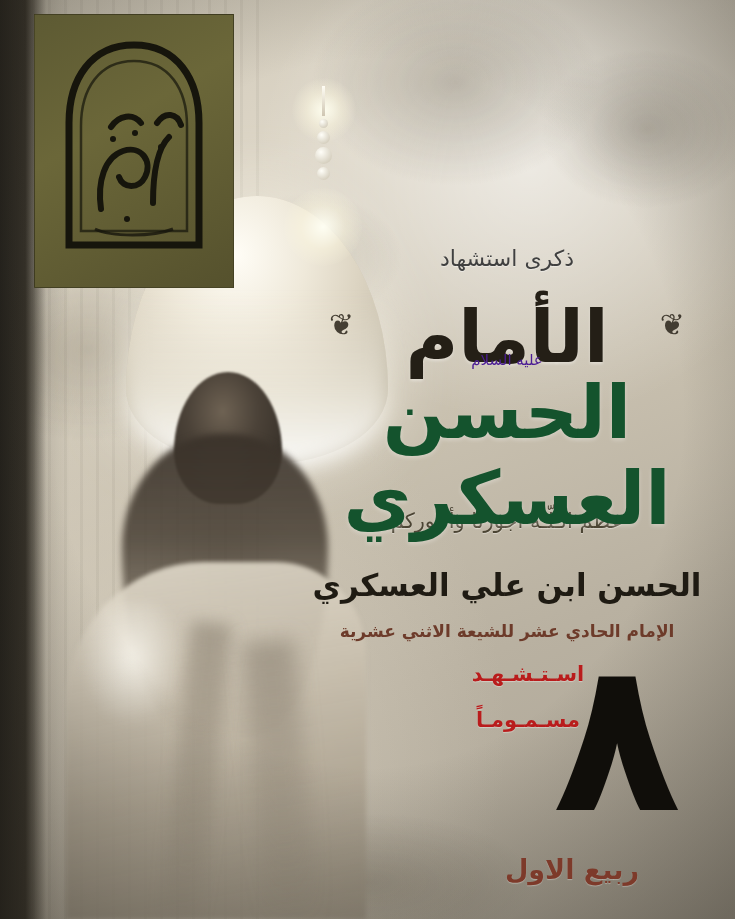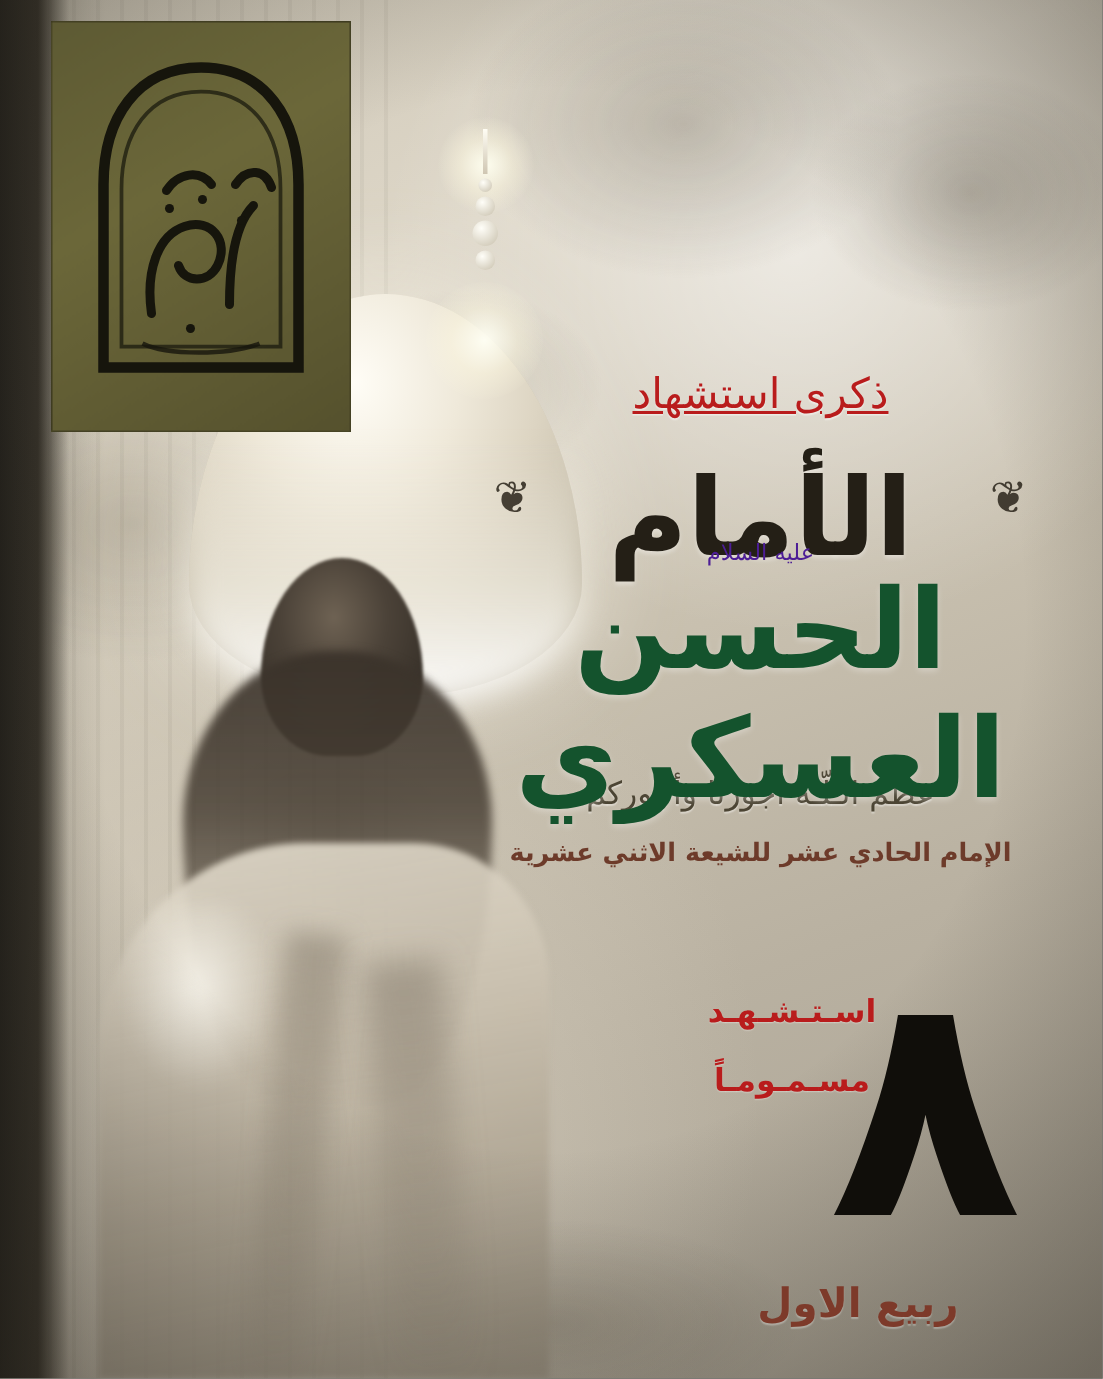--- a/index.html
+++ b/index.html
@@ -183,26 +183,25 @@
 
   
   .txt-col {
     position: absolute;
     right: 28px; top: 246px;
     width: 400px;
     text-align: center;
     direction: rtl;
   }
   .line-dhikra {
-    font-size: 28px;
-    color: #b91c1c;
+    font-size: 22px;
+    color: #404040;
     letter-spacing: 1px;
     text-shadow: 0 1px 1px rgba(255,255,255,.45);
     margin-bottom: 6px;
-    text-decoration: underline;
   }
   .calli-block {
     position: relative;
     height: 230px;
   }
   .calli-imam {
     position: absolute;
     left: 0; right: 0; top: 18px;
     font-size: 72px;
     font-weight: 700;
@@ -360,20 +359,21 @@
     <div class="calli-block">
       <span class="calli-ornament left">❦</span>
       <span class="calli-ornament right">❦</span>
       <div class="calli-imam">الأمام</div>
       <div class="calli-alayhi">عليه السلام</div>
       <div class="calli-name">الحسن العسكري</div>
     </div>
 
     <div class="line-dua">عظّم الـلّـه أجورنا وأجوركم</div>
 
+    <div class="line-fullname">الحسن ابن علي العسكري</div>
     <div class="line-title">الإمام الحادي عشر للشيعة الاثني عشرية</div>
   </div>
 
   <div class="facts">
     <div class="fact">اسـتـشـهـد</div>
     <div class="fact">مسـمـومـاً</div>
   </div>
 
   <div class="numeral">٨</div>
   <div class="month">ربيع الاول</div>

